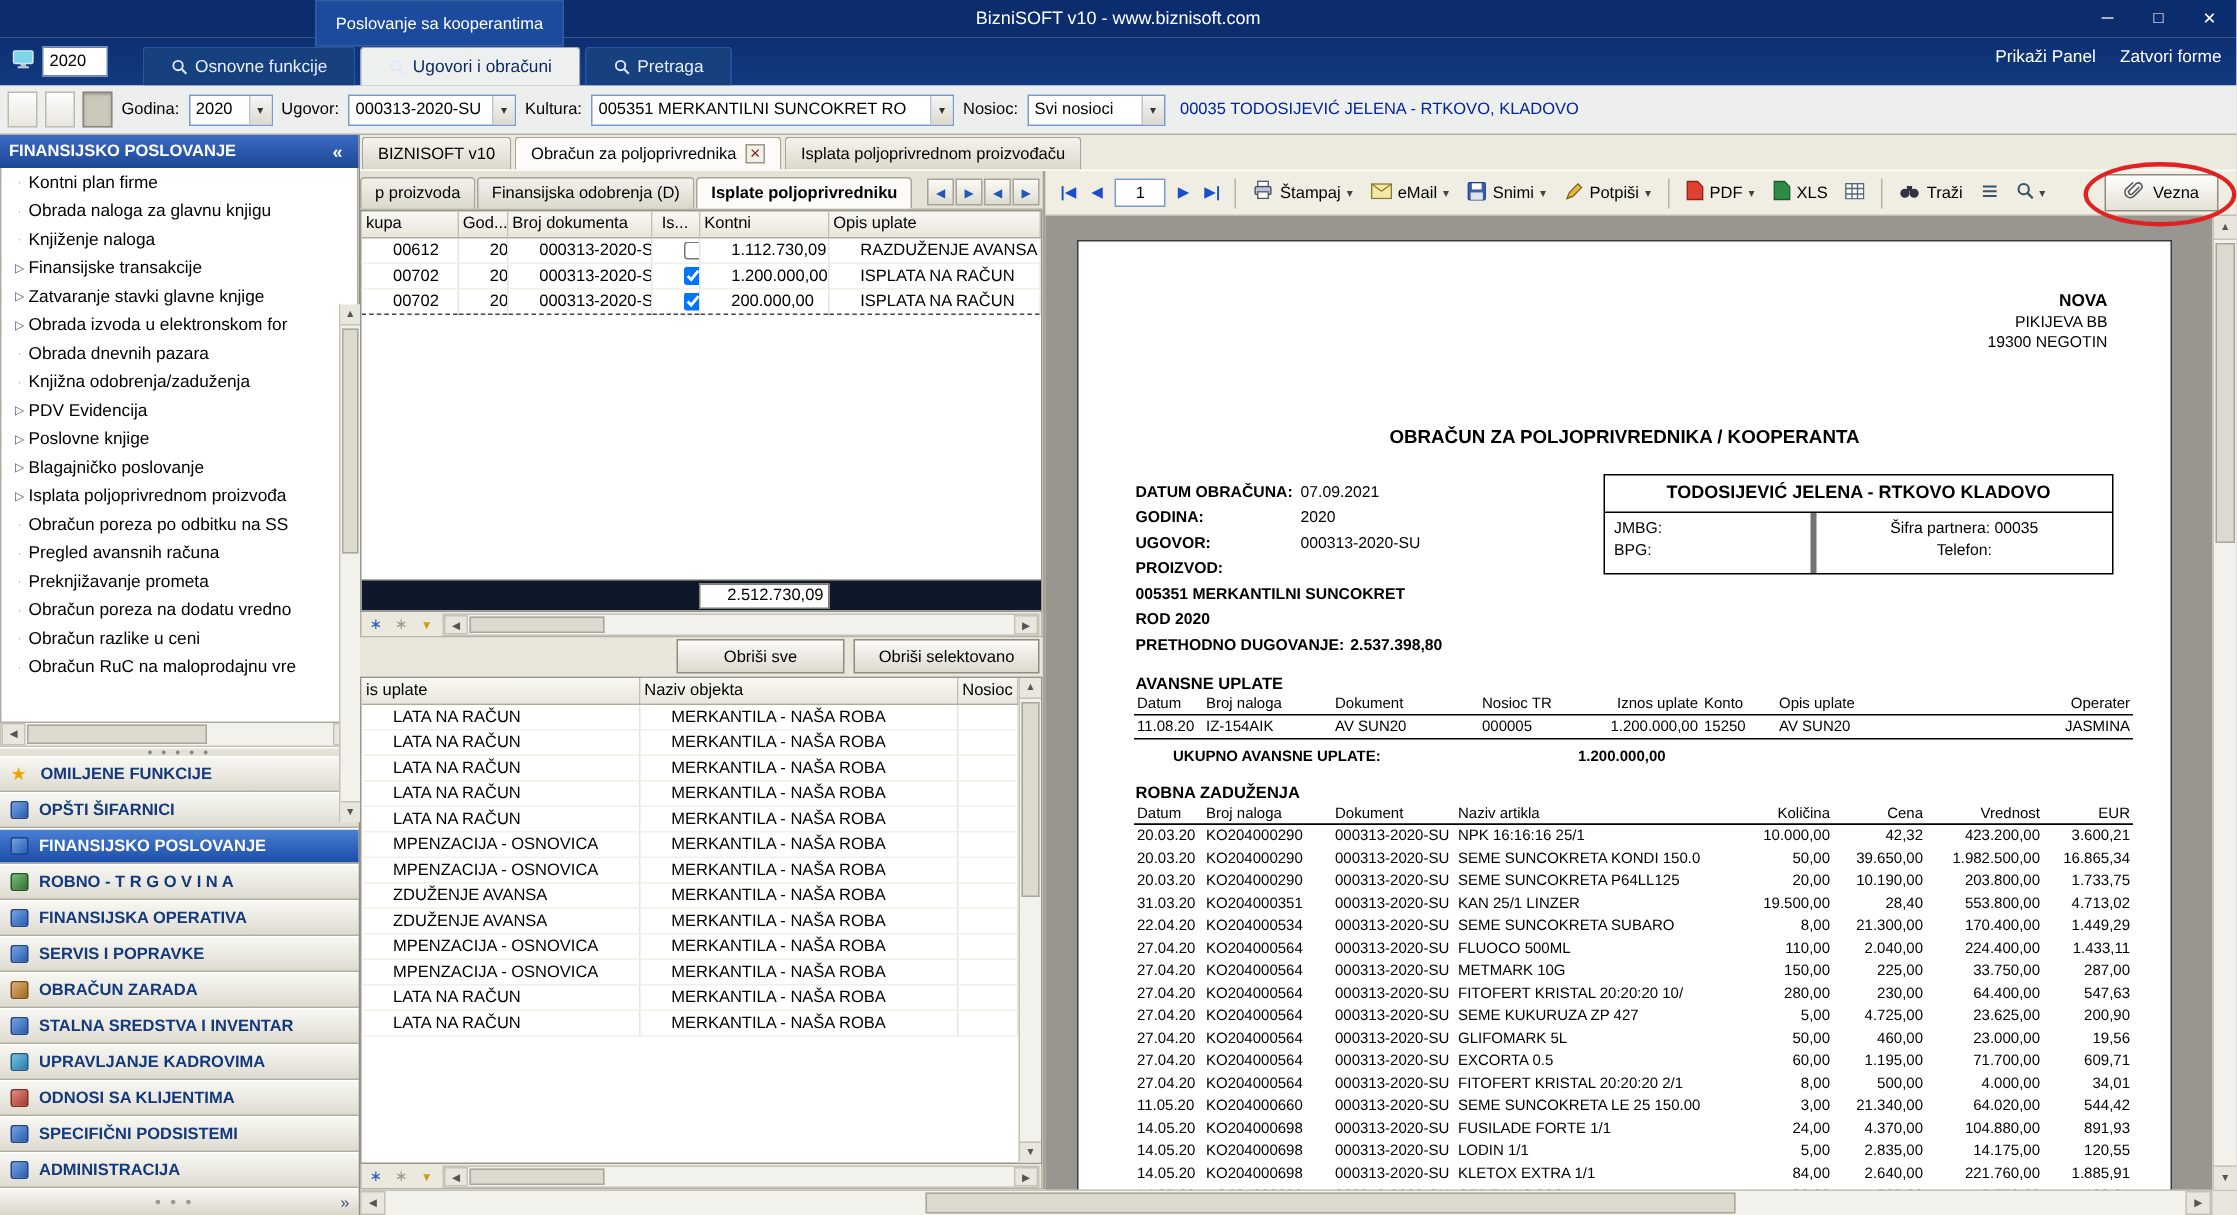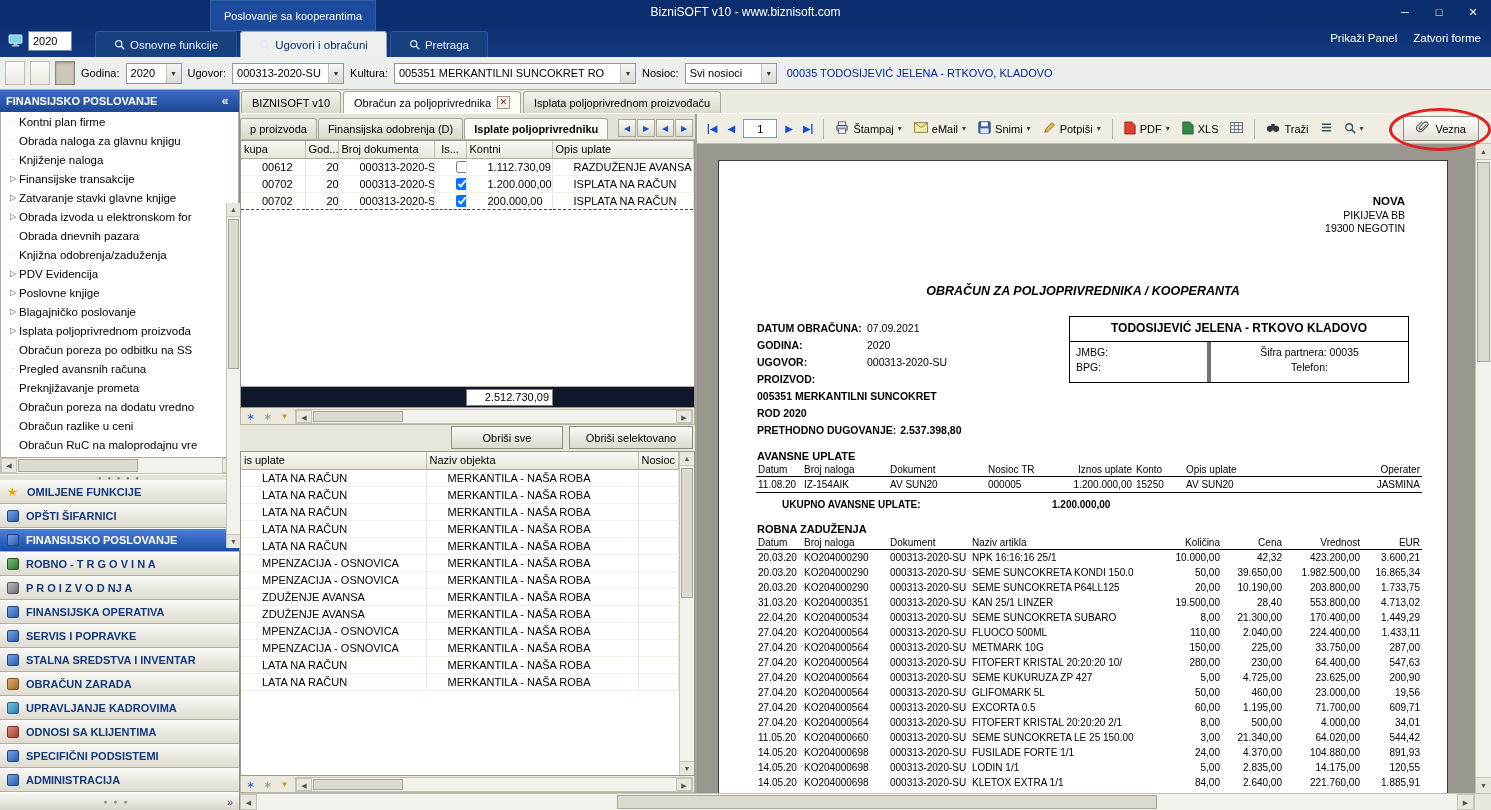--- a/index.html
+++ b/index.html
@@ -136,21 +136,21 @@
   .vs-btn.dn { position:absolute; bottom:0; left:0; right:0; border-top:1px solid #c5c2b8; border-bottom:none; }
   .vs-thumb { position:absolute; left:1px; right:1px; top:18px; height:200px; background:#dcd9ce; border:1px solid #a8a59a; }
 
   .content-hscroll { height:17px; display:flex; background:#f2f1ec; border-top:1px solid #c5c2b8; }
   .content-hscroll .hs-btn { width:17px; line-height:15px; }
   .ch-corner { width:17px; background:#e8e6dd; border-left:1px solid #c5c2b8; }
 
   
   .addr { text-align:right; padding:34px 42px 0 0; line-height:13.5px; }
   .addr div:first-child { font-weight:bold; font-size:11.5px; }
-  .doc-title { text-align:center; font-weight:bold; font-size:12.5px; margin-top:48px;font-style:italic; }
+  .doc-title { text-align:center; font-weight:bold; font-size:12.5px; margin-top:48px; }
   .info-flex { display:flex; margin-top:22px; padding:0 38px; }
   .info-left { flex:1; }
   .info-row { line-height:17px; }
   .info-row .lbl { display:inline-block; min-width:106px; margin-right:4px; font-weight:bold; vertical-align:top; }
   .info-row .val { display:inline-block; max-width:205px; vertical-align:top; }
   .info-row.bold .val { font-weight:bold; }
   .partner-box { width:340px; border:1px solid #000; align-self:flex-start; margin-top:-4px; }
   .pb-name { text-align:center; font-weight:bold; font-size:12px; padding:4px 40px 5px; border-bottom:1px solid #000; line-height:15px; }
   .pb-grid { display:flex; min-height:40px; }
   .pb-left { width:137px; padding:3px 6px; line-height:15px; }
@@ -361,38 +361,34 @@
   </div>
           <div class="acc active">
     <span class="acc-icon" data-icon="finance-icon"></span>
     <span>FINANSIJSKO POSLOVANJE</span>
   </div>
           <div class="acc">
     <span class="acc-icon" data-icon="trade-icon"></span>
     <span>ROBNO - T R G O V I N A</span>
   </div>
           <div class="acc">
-    <span class="acc-icon" data-icon="production-icon"></span>
-    <span>P R O I Z V O D NJ A</span>
-  </div>
-          <div class="acc">
     <span class="acc-icon" data-icon="operations-icon"></span>
     <span>FINANSIJSKA OPERATIVA</span>
   </div>
           <div class="acc">
     <span class="acc-icon" data-icon="service-icon"></span>
     <span>SERVIS I POPRAVKE</span>
   </div>
           <div class="acc">
+    <span class="acc-icon" data-icon="payroll-icon"></span>
+    <span>OBRAČUN ZARADA</span>
+  </div>
+          <div class="acc">
     <span class="acc-icon" data-icon="assets-icon"></span>
     <span>STALNA SREDSTVA I INVENTAR</span>
-  </div>
-          <div class="acc">
-    <span class="acc-icon" data-icon="payroll-icon"></span>
-    <span>OBRAČUN ZARADA</span>
   </div>
           <div class="acc">
     <span class="acc-icon" data-icon="hr-icon"></span>
     <span>UPRAVLJANJE KADROVIMA</span>
   </div>
           <div class="acc">
     <span class="acc-icon" data-icon="crm-icon"></span>
     <span>ODNOSI SA KLIJENTIMA</span>
   </div>
           <div class="acc">

